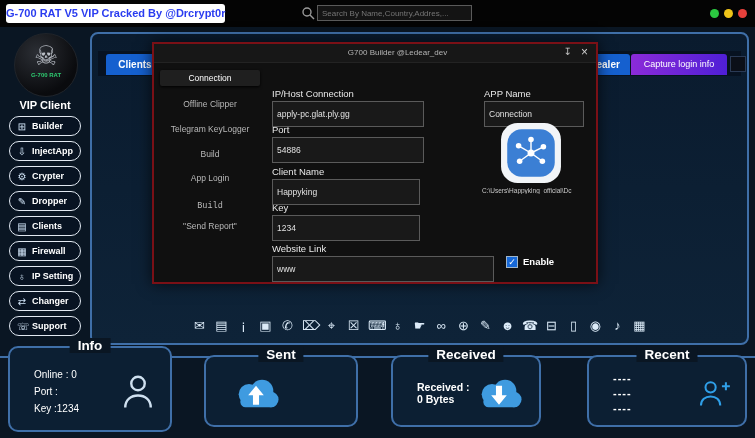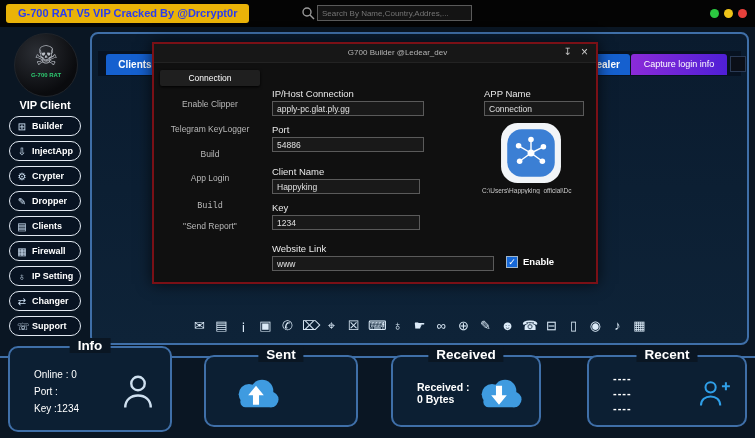--- a/index.html
+++ b/index.html
@@ -1,21 +1,21 @@
 <!DOCTYPE html>
 <html><head>
 <meta charset="utf-8">
 <style>
   html,body{margin:0;padding:0;background:#04090f;}
   body{width:755px;height:438px;position:relative;overflow:hidden;
        font-family:"Liberation Sans", sans-serif;background:#0a1623;}
   
   .topbar{position:absolute;left:0;top:0;width:755px;height:27px;background:#040404;}
-  .title-box{position:absolute;left:6px;top:4px;height:19px;line-height:19px;padding:0 12px;
-             background:#eab308;border-radius:3px;color:#2a3cf0;font-size:11px;font-weight:bold;}
+  .title-box{position:absolute;left:6px;top:4px;height:19px;line-height:19px;padding:0 0;
+             background:#ffffff;border-radius:3px;color:#2a3cf0;font-size:11px;font-weight:bold;}
   .search-icon{position:absolute;left:301px;top:6px;width:14px;height:14px;}
   .search-input{position:absolute;left:317px;top:5px;width:155px;height:16px;background:#141414;
              border:1px solid #5a5a5a;color:#9a9a9a;font-size:8px;padding:0 4px;box-sizing:border-box;
              font-family:"Liberation Sans",sans-serif;}
   .dots{position:absolute;right:8px;top:9px;display:flex;gap:5px;}
   .dot{width:9px;height:9px;border-radius:50%;}
   
   .sidebar{position:absolute;left:2px;top:30px;width:86px;height:318px;}
   .logo{position:absolute;left:12px;top:3px;width:62px;height:62px;border-radius:50%;
         background:radial-gradient(circle at 35% 30%,#2b2e34,#0a0b0e 70%);border:1px solid #20242a;
@@ -46,21 +46,21 @@
   .dialog{position:absolute;left:152px;top:42px;width:446px;height:242px;background:#101010;
           border:2px solid #7a1016;box-sizing:border-box;z-index:5;box-shadow:0 0 14px rgba(0,0,0,.7);}
   .dtitle{position:absolute;left:0;top:0;right:0;height:18px;background:#171717;border-bottom:1px solid #232323;padding-left:45px;}
   .dtitle .txt{display:block;text-align:center;line-height:18px;font-size:8px;color:#b5b5b5;}
   .dl-icon{position:absolute;right:24px;top:2px;font-size:10px;color:#c5c5c5;cursor:pointer;}
   .close-icon{position:absolute;right:8px;top:1px;font-size:12px;color:#cfcfcf;cursor:pointer;}
   .dmenu-item{position:absolute;left:6px;width:100px;height:16px;line-height:16px;text-align:center;
           color:#b9b9b9;font-size:8.5px;cursor:pointer;}
   .dmenu-item.active{color:#fff;background:#1f1f1f;box-shadow:0 1px 3px #000;border-radius:2px;}
   .dlabel{position:absolute;color:#e8e8e8;font-size:9.5px;}
-  .dinput{position:absolute;height:15px;background:#191919;border:1px solid #5a5a5a;color:#e0e0e0;
+  .dinput{position:absolute;height:26px;background:#191919;border:1px solid #5a5a5a;color:#e0e0e0;
           font-size:8.5px;padding:0 4px;box-sizing:border-box;font-family:"Liberation Sans",sans-serif;}
   .select-btn{position:absolute;left:330px;top:160px;width:96px;height:17px;background:#1b1b1b;
           border:1px solid #8a8a8a;color:#ddd;font-size:8.5px;text-align:center;line-height:15px;
           box-sizing:border-box;cursor:pointer;}
   .appicon{position:absolute;left:346px;top:78px;width:62px;height:62px;cursor:pointer;}
   .icon-path{position:absolute;left:328px;top:143px;width:118px;font-size:6.5px;color:#c9c9c9;
           white-space:nowrap;overflow:hidden;}
   .chk{position:absolute;left:352px;top:212px;width:12px;height:12px;background:#1668d8;
           border:1px solid #9fb6cc;box-sizing:border-box;color:#fff;font-size:9px;line-height:10px;
           text-align:center;cursor:pointer;}
@@ -180,21 +180,21 @@
 </div>
 
 <div class="dialog">
   <div class="dtitle">
     <span class="txt">G700 Builder @Ledear_dev</span>
     <span class="dl-icon">↧</span>
     <span class="close-icon">×</span>
   </div>
 
   <div class="dmenu-item active" style="top:26px;">Connection</div>
-  <div class="dmenu-item" style="top:52px;">Enable Clipper</div>
+  <div class="dmenu-item" style="top:52px;">Offline Clipper</div>
   <div class="dmenu-item" style="top:77px;">Telegram KeyLogger</div>
   <div class="dmenu-item" style="top:102px;">Build</div>
   <div class="dmenu-item" style="top:126px;">App Login</div>
   <div class="dmenu-item" style="top:154px;font-family:Liberation Mono, monospace;">Build</div>
   <div class="dmenu-item" style="top:174px;">"Send Report"</div>
 
   <span class="dlabel" style="left:118px;top:44px;">IP/Host Connection</span>
   <input class="dinput" style="left: 118px; top: 57px; width: 152px;" value="apply-pc.glat.ply.gg">
   <span class="dlabel" style="left:118px;top:80px;">Port</span>
   <input class="dinput" style="left: 118px; top: 93px; width: 152px;" value="54886">

